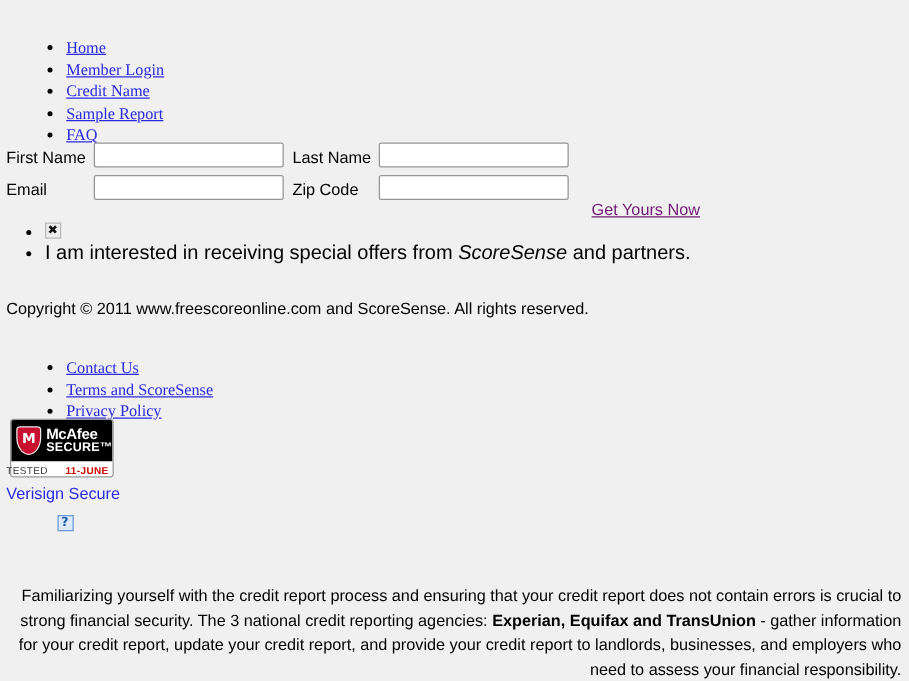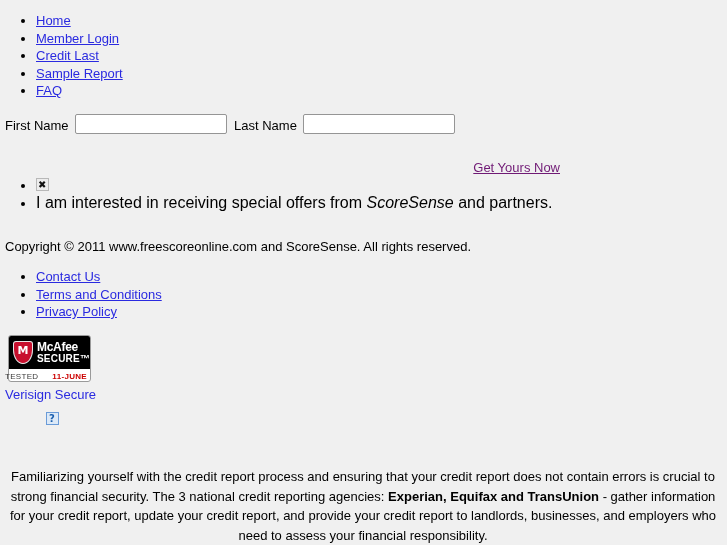--- a/index.html
+++ b/index.html
@@ -12,22 +12,23 @@
     background: #f0f0f0;
     font-family: "Liberation Sans", sans-serif;
     font-size: 13px;
     color: #000;
     overflow: hidden;
     position: relative;
   }
 
   ul.navlist {
     list-style: disc;
-    margin: 0;
+    margin: 17px;
     padding: 0 0 0 36px;
+    font-family: Liberation Serif, serif;
   }
   ul.navlist li {
     margin: 0;
     padding: 0;
     line-height: 17.5px;
     color: #000;
   }
   ul.navlist li a,
   a.link {
     color: #2a2ae0;
@@ -276,54 +277,60 @@
 
   
   #info-paragraph {
     position: absolute;
     left: 5px;
     top: 467px;
     width: 716px;
     font-size: 13px;
     line-height: 19.5px;
     color: #000;
-    text-align: center;
+    text-align: right;
   }
   #info-paragraph b {
     font-weight: bold;
   }
 </style>
 </head>
 <body>
 
 <ul class="navlist" id="top-nav">
   <li>
     <a class="link" href="#">Home</a>
   </li>
   <li>
     <a class="link" href="#">Member Login</a>
   </li>
   <li>
-    <a class="link" href="#">Credit Last</a>
+    <a class="link" href="#">Credit Name</a>
   </li>
   <li>
     <a class="link" href="#">Sample Report</a>
   </li>
   <li>
     <a class="link" href="#">FAQ</a>
   </li>
 </ul>
 
 <div id="signup-form">
   <div class="form-row">
     <span class="form-label" id="first-name-label">First Name</span>
     <input class="form-input" id="first-name-input" type="text" value="" style="">
     <span class="form-label" id="last-name-label">Last Name</span>
     <input class="form-input" id="last-name-input" type="text" value="" style="">
   </div>
+  <div class="form-row">
+    <span class="form-label" id="email-label">Email</span>
+    <input class="form-input" id="email-input" type="text" value="" style="">
+    <span class="form-label" id="zip-label">Zip Code</span>
+    <input class="form-input" id="zip-input" type="text" value="" style="">
+  </div>
 </div>
 
 <div id="get-yours-now-row">
   <a href="#">Get Yours Now</a>
 </div>
 
 <ul id="offers-list">
   <li class="checkbox-li">
     <span class="broken-img"><span class="glyph">✖</span></span>
   </li>
@@ -332,21 +339,21 @@
   </li>
 </ul>
 
 <div id="copyright">Copyright © 2011 www.freescoreonline.com and ScoreSense. All rights reserved.</div>
 
 <ul class="navlist" id="footer-nav">
   <li>
     <a class="link" href="#">Contact Us</a>
   </li>
   <li>
-    <a class="link" href="#">Terms and Conditions</a>
+    <a class="link" href="#">Terms and ScoreSense</a>
   </li>
   <li>
     <a class="link" href="#">Privacy Policy</a>
   </li>
 </ul>
 
 <div id="mcafee-badge">
   <div class="badge-top">
     <div class="shield">
       <span class="m">M</span>

